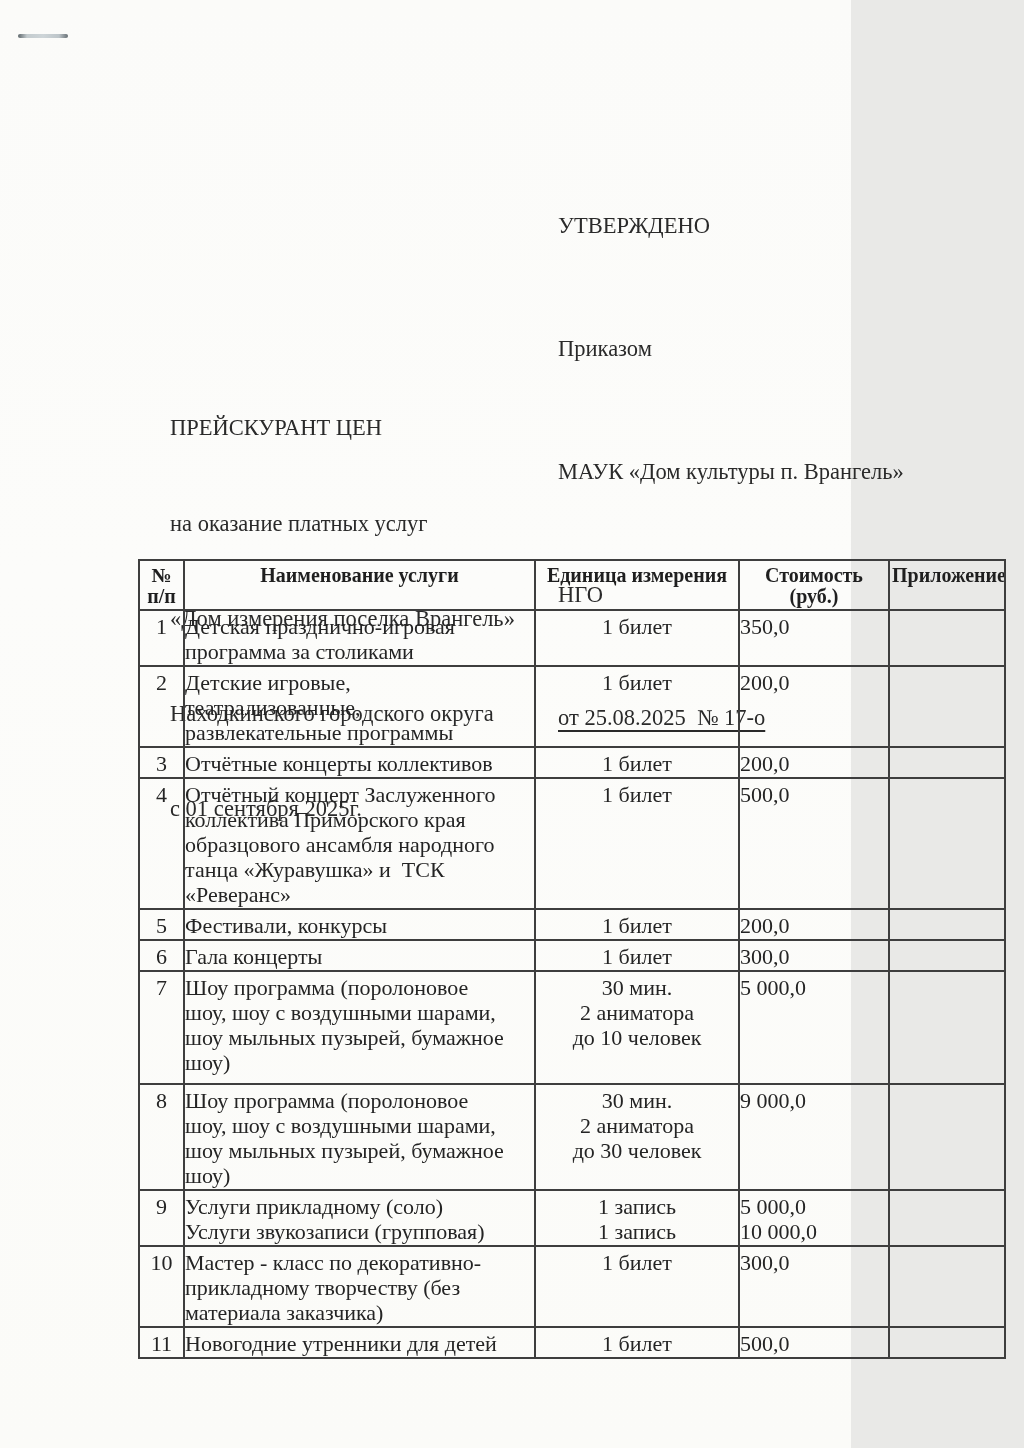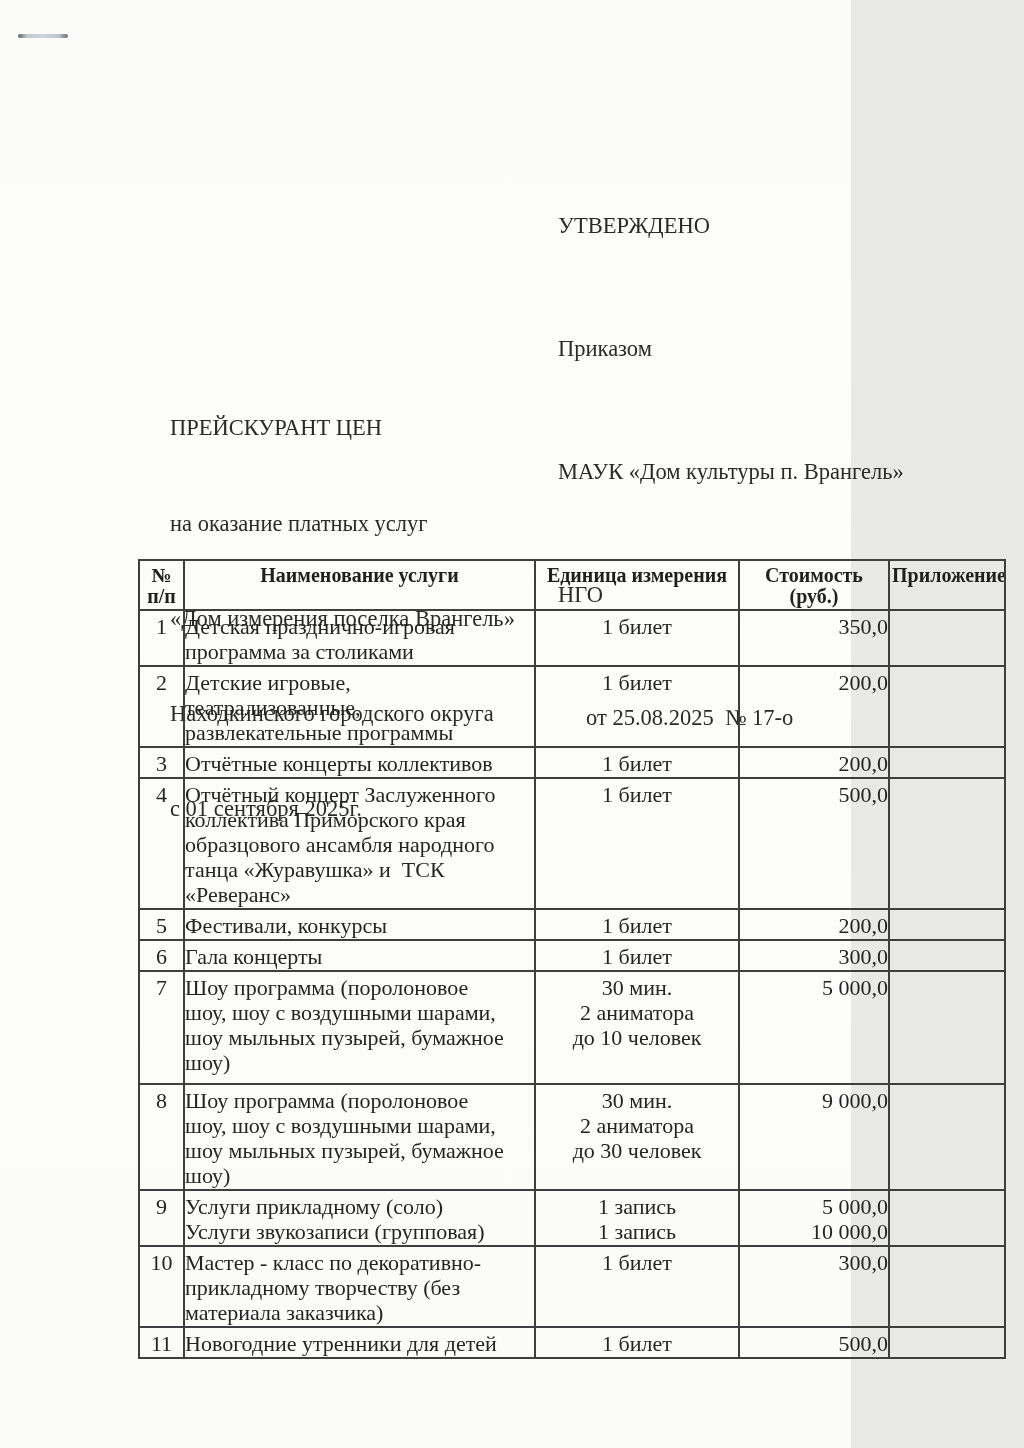--- a/index.html
+++ b/index.html
@@ -36,23 +36,23 @@
   .approval {
     position: absolute;
     left: 558px;
     top: 123px;
     font-size: 22.5px;
     line-height: 41px;
     white-space: pre;
     color: #2a2a2a;
   }
   .approval .order-line {
+    text-decoration: underline;
     text-underline-offset: 5px;
     text-decoration-thickness: 1.5px;
-    margin-left: 28px;
   }
 
   
   .title-block {
     position: absolute;
     left: 170px;
     top: 349px;
     width: 720px;
     text-align: left;
     font-size: 22.5px;
@@ -86,21 +86,21 @@
     color: #1f1f1f;
   }
   table.price td {
     line-height: 25px;
     padding: 3px 0 1px;
     color: #242424;
   }
   td.c-num  { text-align: center; }
   td.c-name { text-align: left; padding-left: 12px; padding-right: 6px; margin-left: 28px; }
   td.c-unit { text-align: center; }
-  td.c-cost { text-align: right; padding-right: 10px; font-family: Liberation Serif, serif; }
+  td.c-cost { padding-right: 10px; font-family: Liberation Serif, serif; }
   td.c-att  { }
 </style>
 </head>
 <body>
 
 <div class="paper">
 
   <div class="scan-dash"></div>
 
   <div class="approval">

